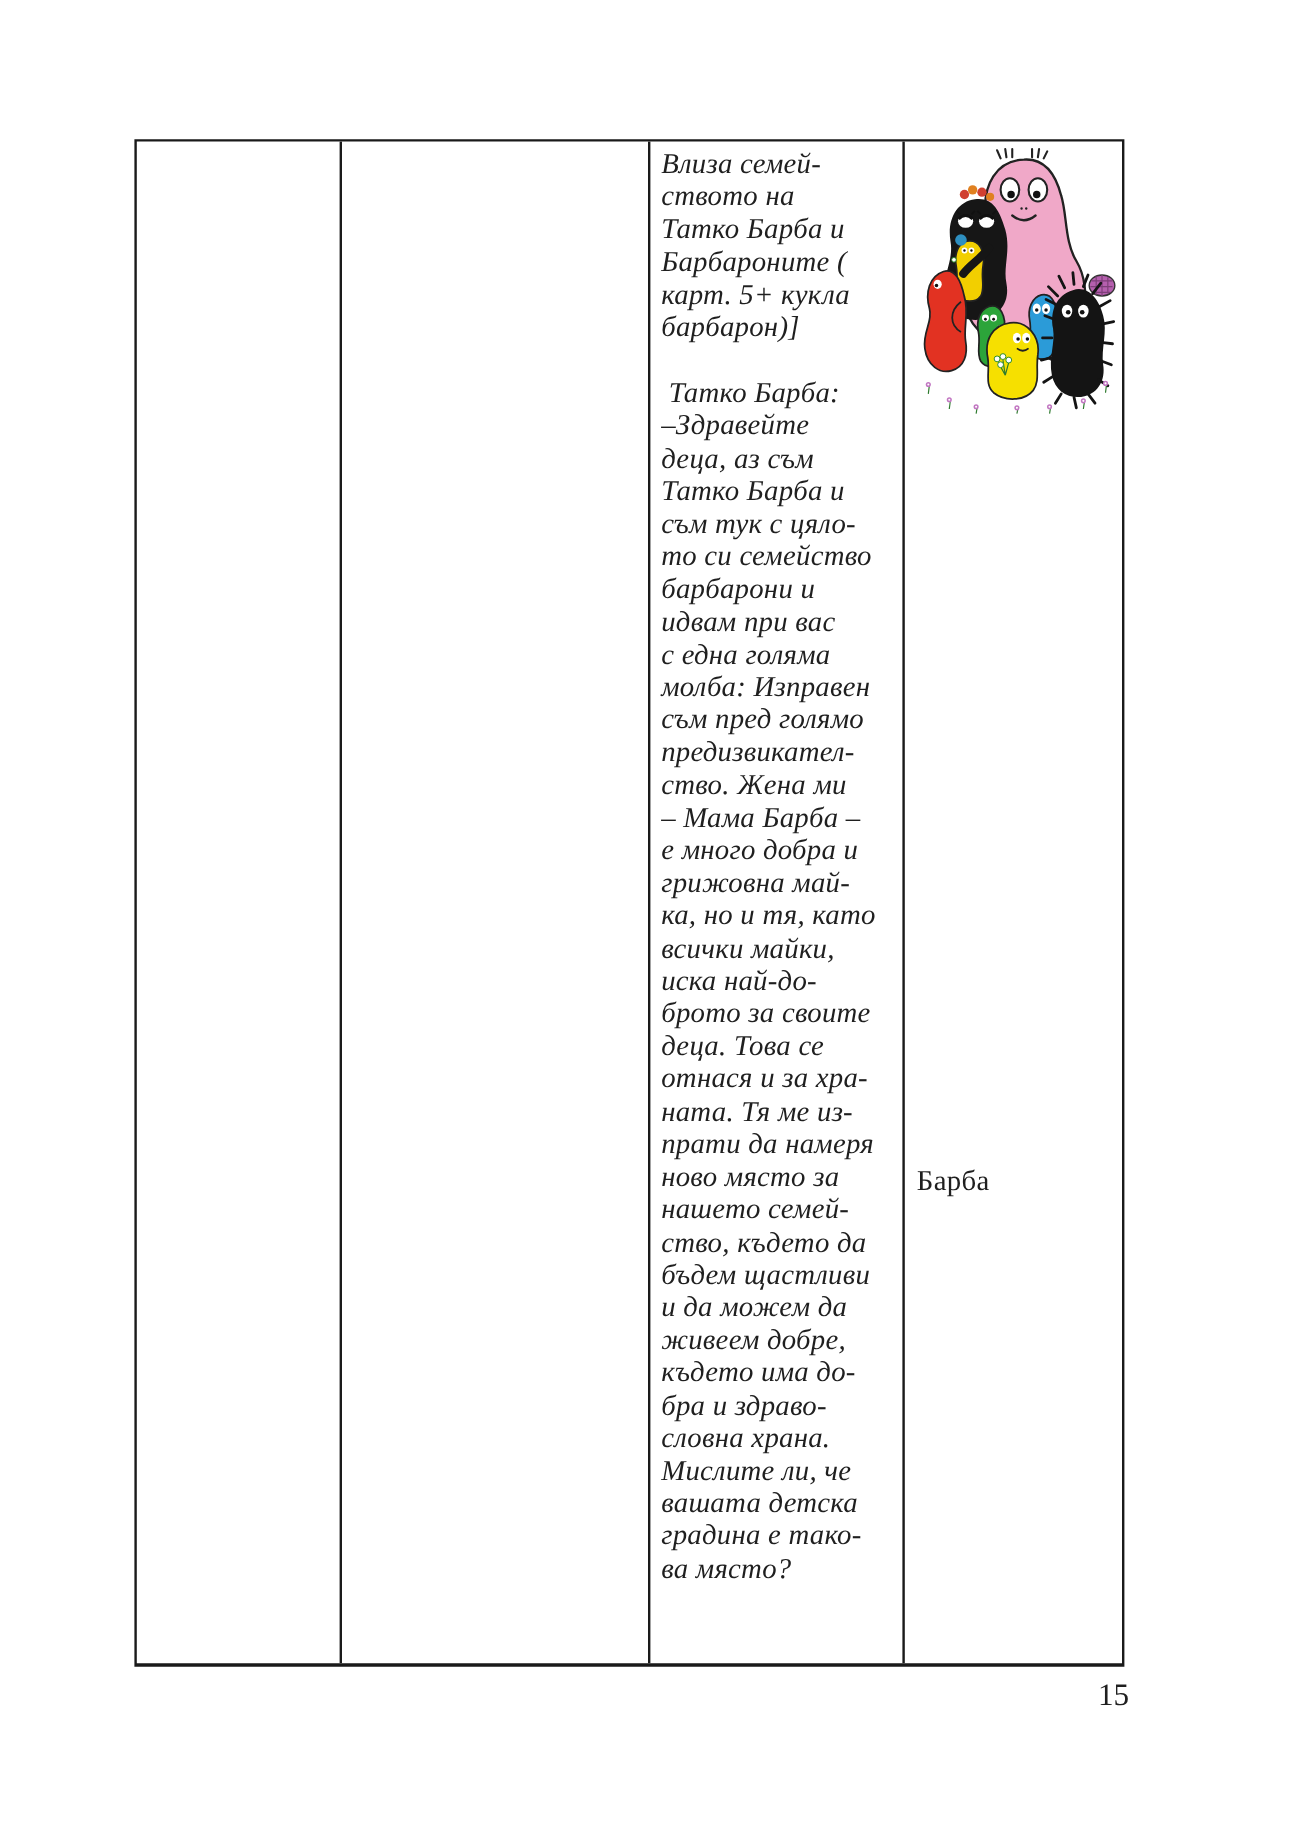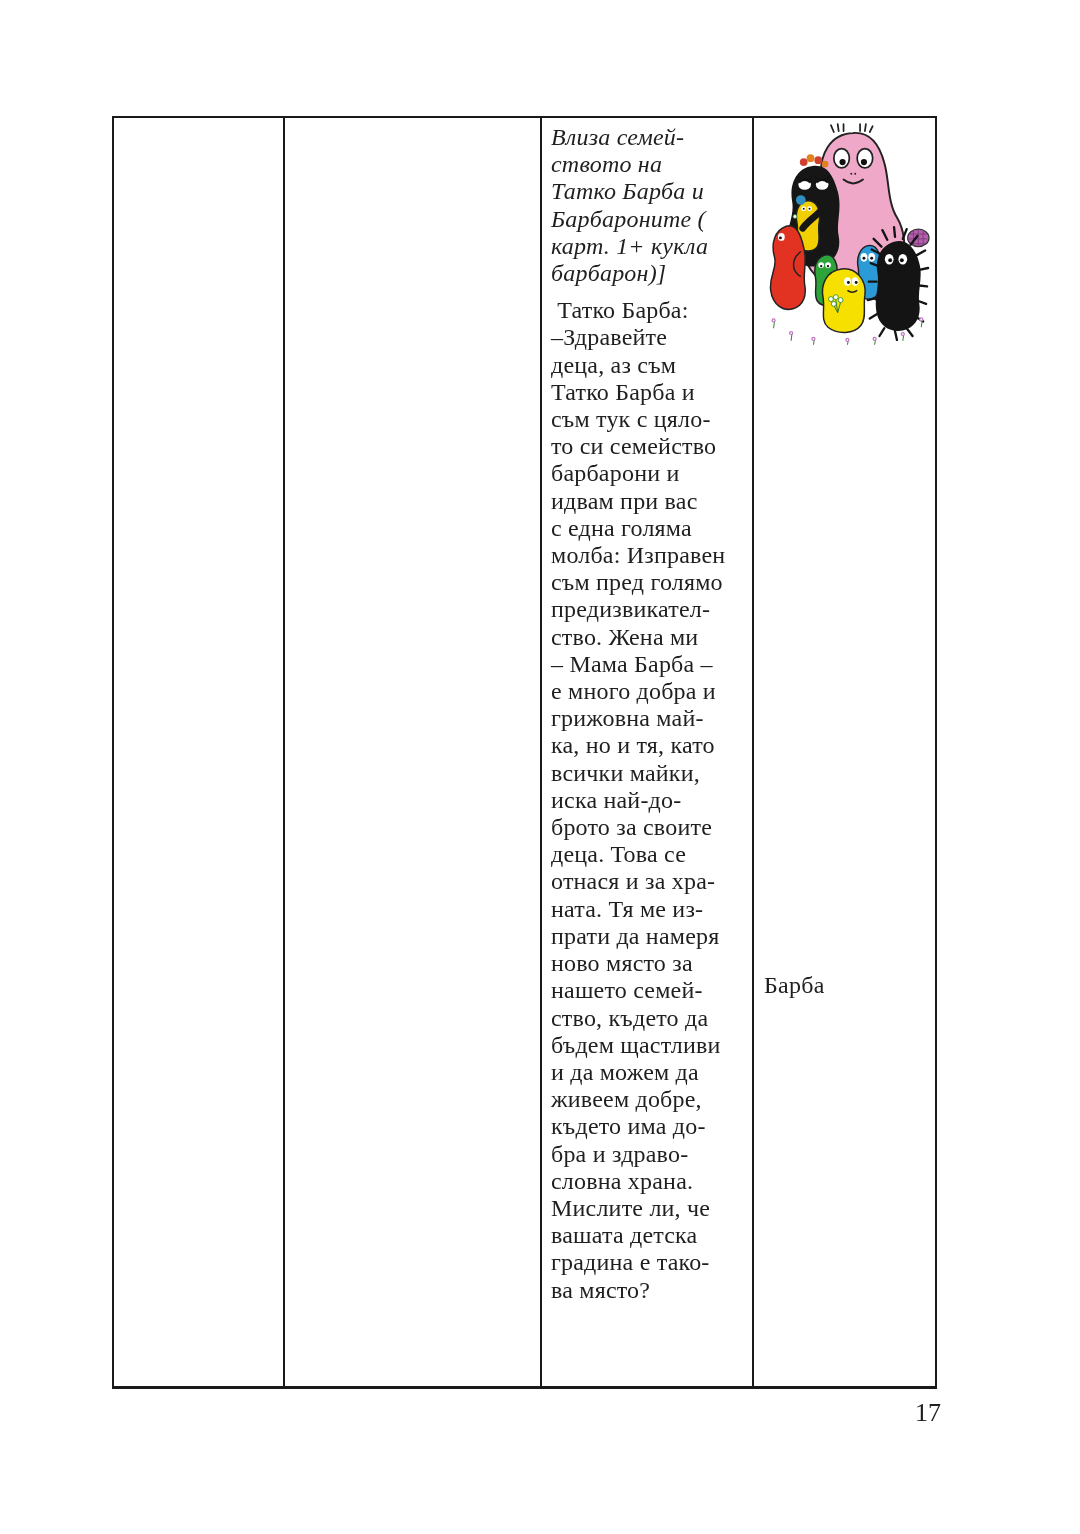--- a/index.html
+++ b/index.html
@@ -12,21 +12,21 @@
     box-sizing:border-box; border:2px solid #1a1a1a; border-bottom-width:3px;
     display:grid; grid-template-columns:171px 257px 212px 1fr; background:#ffffff;
   }
   .cell { box-sizing:border-box; border-right:2px solid #1a1a1a; }
   .cell.last { border-right:none; }
   .script-cell {
     padding:6px 4px 0 9px;
     font-size:24px; line-height:27.2px; letter-spacing:0.2px;
   }
   .stage { font-style:italic; white-space:pre-wrap; }
-  .dialog { margin-top:10px; white-space:pre-wrap; }
+  .dialog { margin-top:28px; white-space:pre-wrap;font-style:italic; }
   .media-cell { position:relative; padding:2px 0 0 0; }
   .illustration { display:block; margin:1px auto 0 auto; }
   .response {
     position:absolute; left:10px; top:854px;
     font-size:24px; letter-spacing:0.3px; white-space:pre;
   }
   .page-number {
     position:absolute; left:908px; top:1398px; width:40px;
     font-size:26px; text-align:center;
   }
@@ -40,21 +40,21 @@
 
     <div class="cell"></div>
 
     <div class="cell"></div>
 
     <div class="cell script-cell">
       <div class="stage">Влиза семей-
 ството на
 Татко Барба и
 Барбароните (
-карт. 1+ кукла
+карт. 5+ кукла
 барбарон)]</div>
       <div class="dialog"> Татко Барба:
 –Здравейте
 деца, аз съм
 Татко Барба и
 съм тук с цяло-
 то си семейство
 барбарони и
 идвам при вас
 с една голяма
@@ -212,15 +212,15 @@
               <circle r="0.9" fill="#ffffff"></circle>
             </g>
         </g>
       </svg>
 
       <div class="response">Барба</div>
     </div>
 
   </div>
 
-  <div class="page-number">17</div>
+  <div class="page-number">15</div>
 
 </div>
 
 </body></html>

